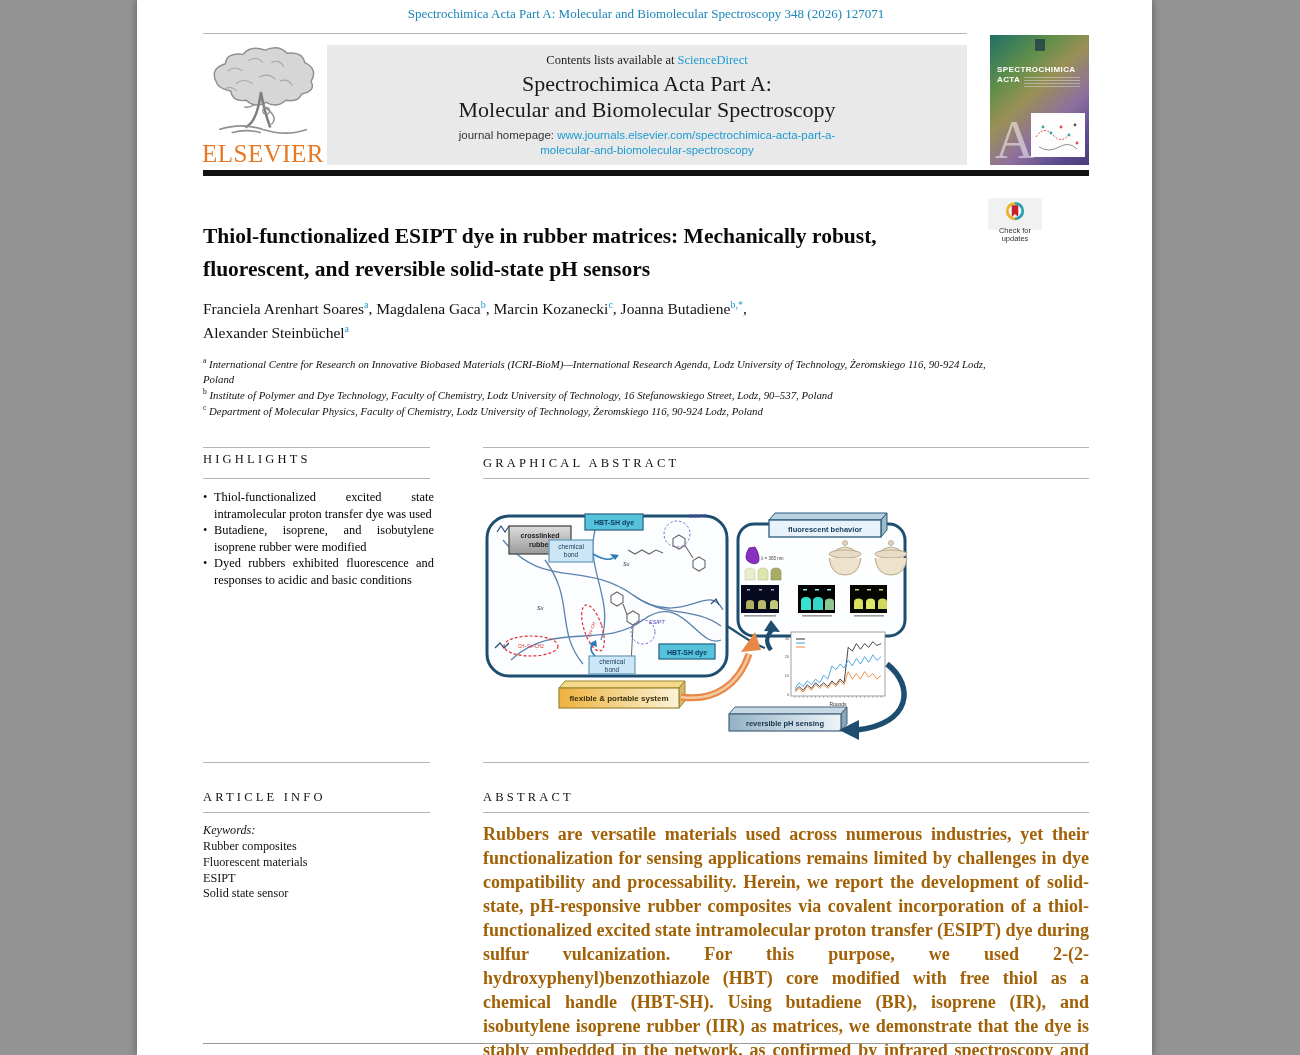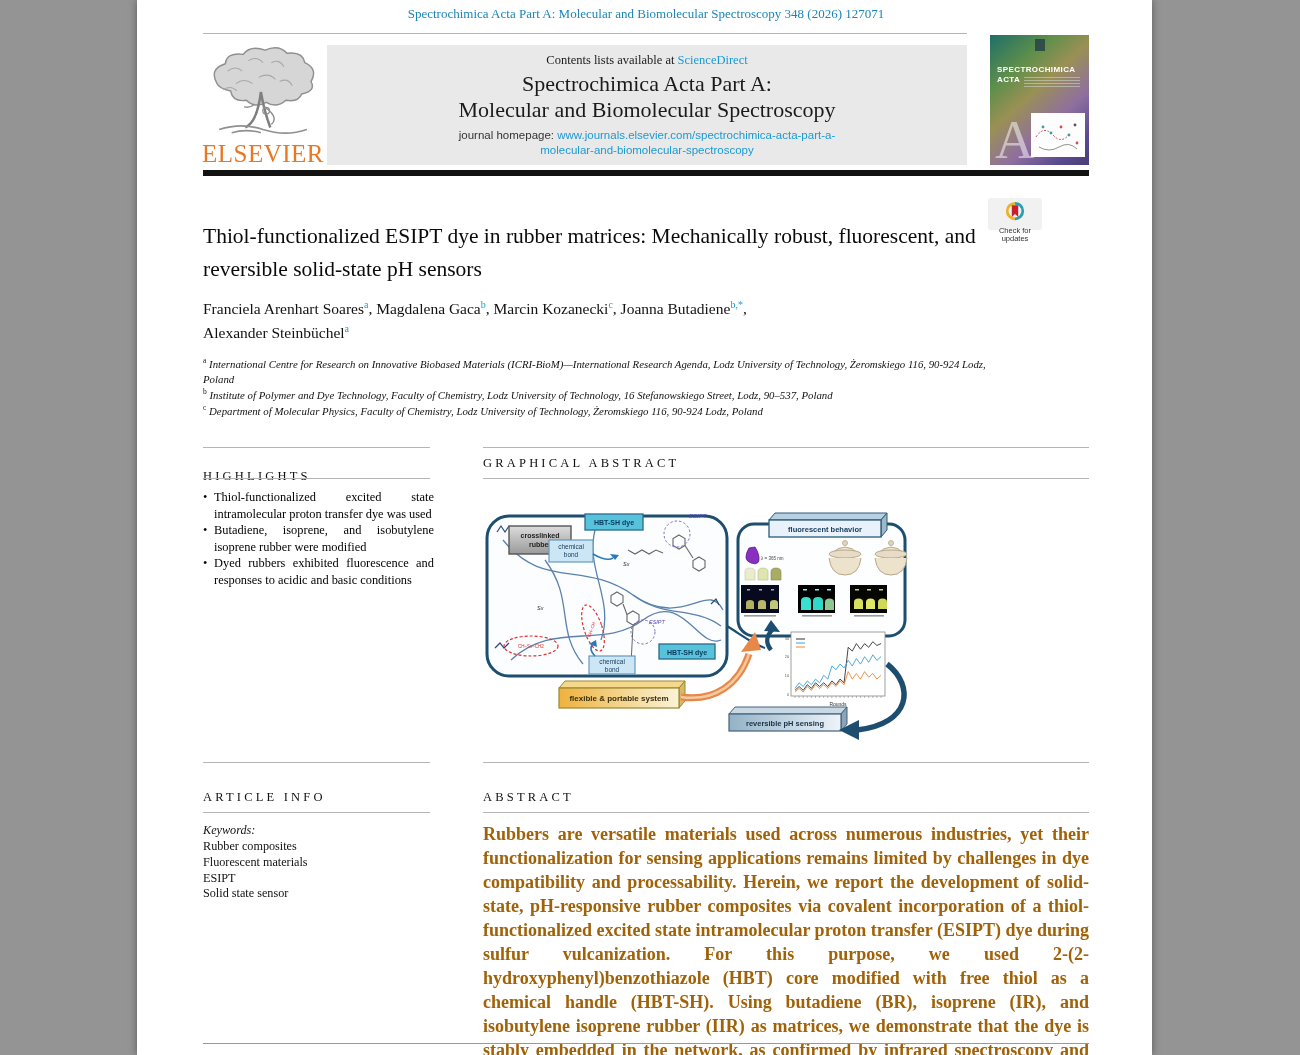--- a/index.html
+++ b/index.html
@@ -21,30 +21,30 @@
   .cover{left:853px;top:35px;width:99px;height:130px;background:linear-gradient(138deg,#1f6f68 0%,#5f8f4a 26%,#9a9055 44%,#8f6f9f 66%,#5a4a8f 86%,#4a3d78 100%);overflow:hidden;}
   .cover-mark{position:absolute;left:45px;top:4px;width:10px;height:12px;background:#233f46;opacity:.8;}
   .cover-t1{position:absolute;left:7px;top:30px;font-family:"Liberation Sans",sans-serif;font-weight:bold;font-size:8px;letter-spacing:.4px;color:#fff;}
   .cover-t2{position:absolute;left:7px;top:40px;font-family:"Liberation Sans",sans-serif;font-weight:bold;font-size:8px;letter-spacing:.4px;color:#fff;}
   .cover-lines{position:absolute;left:34px;top:42px;width:56px;height:10px;background:repeating-linear-gradient(#cfd8cf 0 1px,transparent 1px 3px);opacity:.55;}
   .cover-A{position:absolute;left:5px;bottom:-6px;font-size:54px;color:rgba(255,255,255,.5);font-family:"Liberation Serif",serif;}
   .cover-panel{position:absolute;right:4px;bottom:8px;width:54px;height:44px;background:#fdfdfd;}
   .black-bar{left:66px;top:170px;width:886px;height:6px;background:#121212;}
   .check-badge{left:851px;top:198px;width:54px;height:32px;background:#f1f1f1;border-radius:3px;text-align:center;font-family:"Liberation Sans",sans-serif;font-size:7.5px;color:#333;line-height:1.15;cursor:pointer;}
   
-  .title{left:66px;top:220px;width:782px;font-size:21.5px;font-weight:normal;line-height:1.55;color:#0a0a0a;margin:0;}
+  .title{left:66px;top:220px;width:782px;font-size:21.5px;font-weight:bold;line-height:1.55;color:#0a0a0a;margin:0;}
   .authors{left:66px;top:297px;width:800px;font-size:15.5px;line-height:1.55;color:#111;}
   .authors sup{color:#1b9ad2;font-size:10px;cursor:pointer;}
   .affil{left:66px;top:356px;width:792px;font-size:10.8px;font-style:italic;line-height:1.42;color:#111;}
   .affil sup{font-size:7.5px;font-style:normal;}
   
   .sec-head{font-size:12.5px;letter-spacing:3.2px;color:#111;}
   .hl-top{left:66px;top:447px;width:227px;}
   .ga-top{left:346px;top:447px;width:606px;}
-  .hl-head{left:66px;top:469px;}
+  .hl-head{left:66px;top:452px;}
   .ga-head{left:346px;top:456px;}
   .hl-rule{left:66px;top:478px;width:227px;}
   .ga-rule{left:346px;top:478px;width:606px;}
   .highlights{left:66px;top:489px;width:231px;font-size:12.4px;line-height:1.33;text-align:justify;}
   .highlights ul{margin:0;padding:0;list-style:none;}
   .highlights li{padding-left:11px;position:relative;}
   .highlights li:before{content:"\2022";position:absolute;left:0;}
   .ga-fig{left:346px;top:498px;width:606px;height:270px;}
   .ai-top{left:66px;top:762px;width:227px;}
   .ab-top{left:346px;top:762px;width:606px;}

